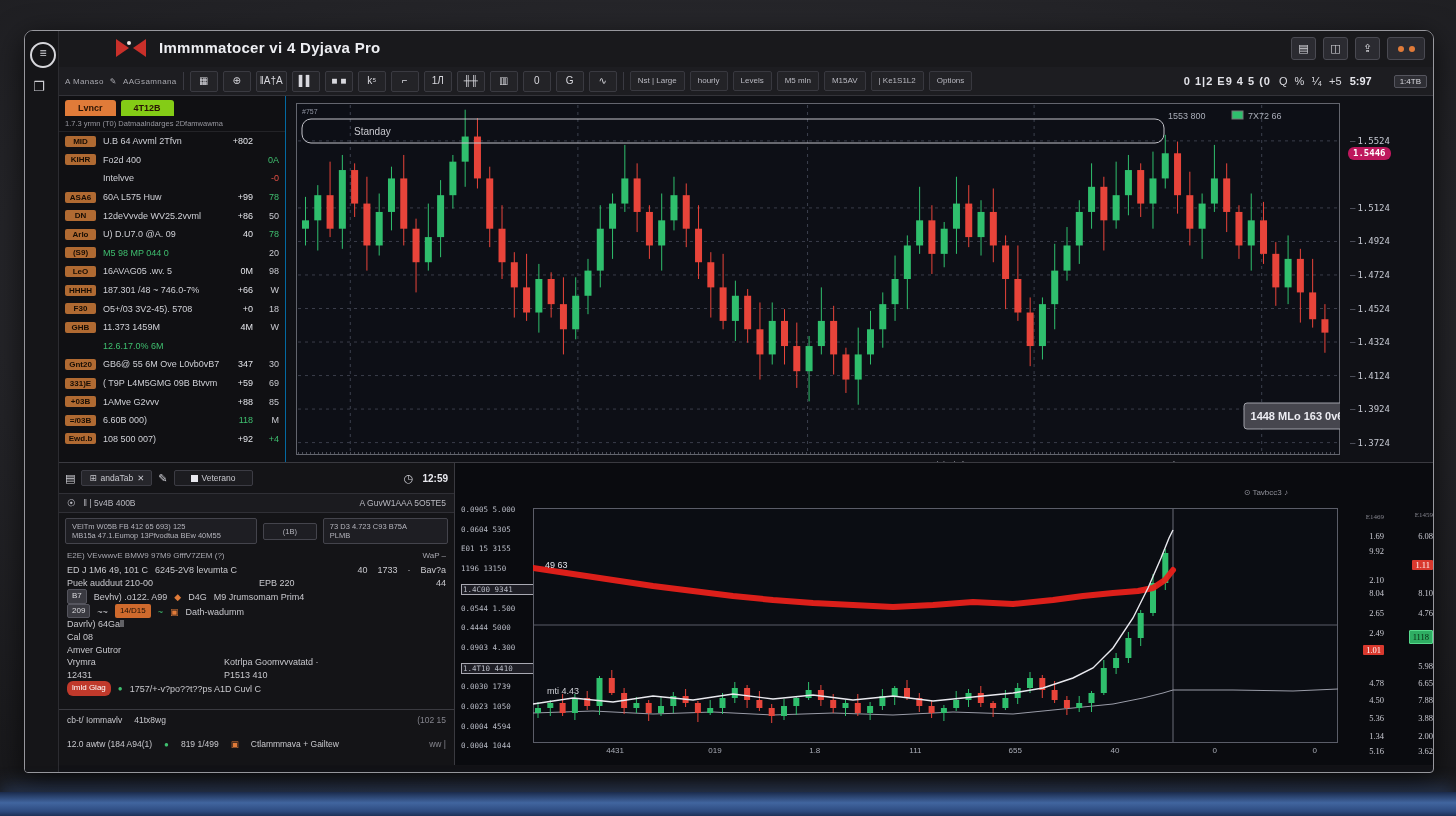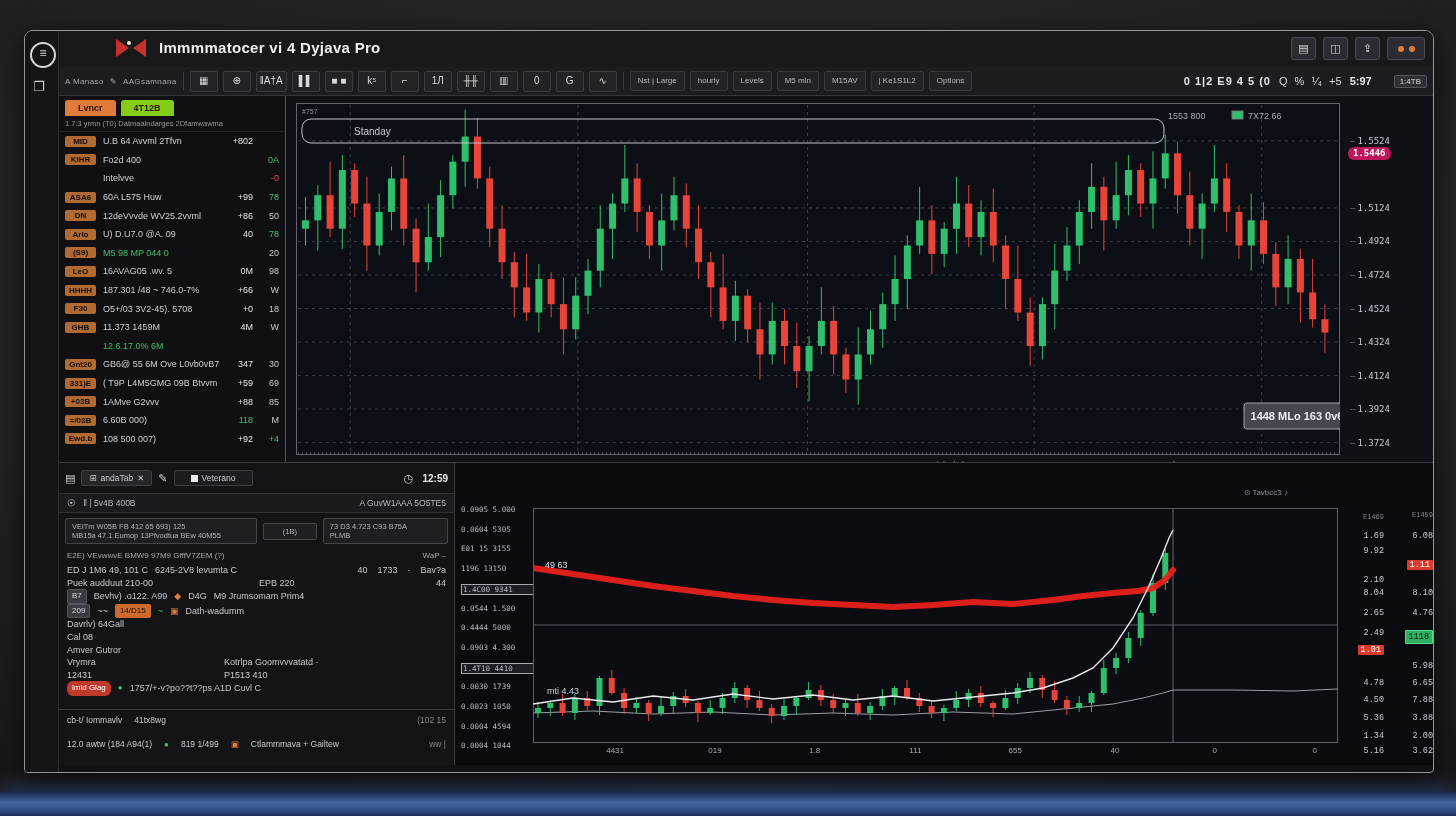--- a/index.html
+++ b/index.html
@@ -79,40 +79,40 @@
   .t-btn.dark{background:#1c1c20;padding:2px 16px;}
   .t-sq{display:inline-block;width:7px;height:7px;background:#e8e8ee;}
   .t-time{margin-left:4px;font-size:10px;font-weight:bold;color:#e8e8ee;}
   .t-tabs{display:flex;align-items:center;gap:8px;background:#1b1b1f;border-top:1px solid #303036;
     border-bottom:1px solid #303036;padding:4px 8px;font-size:8.5px;color:#b9b9c0;}
   .t-boxes{display:flex;gap:6px;padding:5px 6px;}
   .t-box{border:1px solid #44444c;background:#1e1e23;border-radius:2px;padding:3px 6px;font-size:7.5px;
     color:#b4b4bc;white-space:nowrap;overflow:hidden;}
   .t-summary{display:flex;justify-content:space-between;padding:2px 8px;font-size:8px;color:#a8a8b0;}
   .t-rows{padding:2px 8px;}
-  .t-row{display:flex;align-items:center;gap:7px;font-size:9px;line-height:12.6px;white-space:nowrap;}
+  .t-row{display:flex;align-items:flex-end;gap:7px;font-size:9px;line-height:12.6px;white-space:nowrap;}
   .t-right{margin-left:auto;display:flex;gap:10px;}
   .seg{color:#c8c8cd;}
   .dim{color:#85858d;}
   .colA{display:inline-block;width:150px;}
   .colA2{display:inline-block;width:185px;}
   .chip-red{background:#c0392b;color:#fff;font-size:8px;padding:1px 5px;border-radius:6px;}
   .chip-orange{background:#cf6a2d;color:#1d0f04;font-size:8px;padding:1px 5px;border-radius:2px;}
   .chip-grey{background:#3a3a41;border:1px solid #55555e;color:#dadade;font-size:8px;padding:0 4px;border-radius:2px;}
   .ico-orange{color:#e07b39;}
   .dot-green{color:#3fbf6f;font-size:8px;}
   .t-div{position:absolute;left:0;right:0;top:246px;border-top:1px solid #3a3a40;}
   .t-status{position:absolute;left:8px;right:8px;display:flex;gap:12px;font-size:8.5px;color:#b2b2ba;align-items:center;}
   
   .ipanel{left:430px;top:431px;width:978px;height:302px;background:#0a0b0f;border-top:1px solid #3a3a40;}
   .ip-corner{position:absolute;right:145px;top:25px;font-size:8px;color:#8f8f98;}
   .ip-axlbl{position:absolute;left:6px;width:70px;font-size:7.5px;color:#b9bcc6;font-family:"DejaVu Sans Mono",monospace;white-space:nowrap;}
   .ip-axlbl.boxed{border:1px solid #a9a9b2;background:#1d1d24;padding:0 1px;}
   .ip-bxlbl{position:absolute;top:283px;transform:translateX(-50%);font-size:8px;color:#a9acb6;}
-  .ip-col{position:absolute;width:44px;font-size:8.5px;color:#c9cad2;font-family:Liberation Mono, monospace;}
+  .ip-col{position:absolute;width:44px;font-size:8.5px;color:#c9cad2;font-family:Liberation Serif, serif;}
   .ip-val{position:absolute;right:0;}
   .ip-hdr{color:#85858e;font-size:7px;}
   .red-badge{background:#d9392e;color:#fff;padding:0 3px;border-radius:1px;}
   .green-badge{background:#2fae63;color:#07250f;padding:1px 3px;border-radius:1px;border:1px solid #57d98c;}
 </style>
 </head>
 <body>
 
 <div class="abs window">
 

